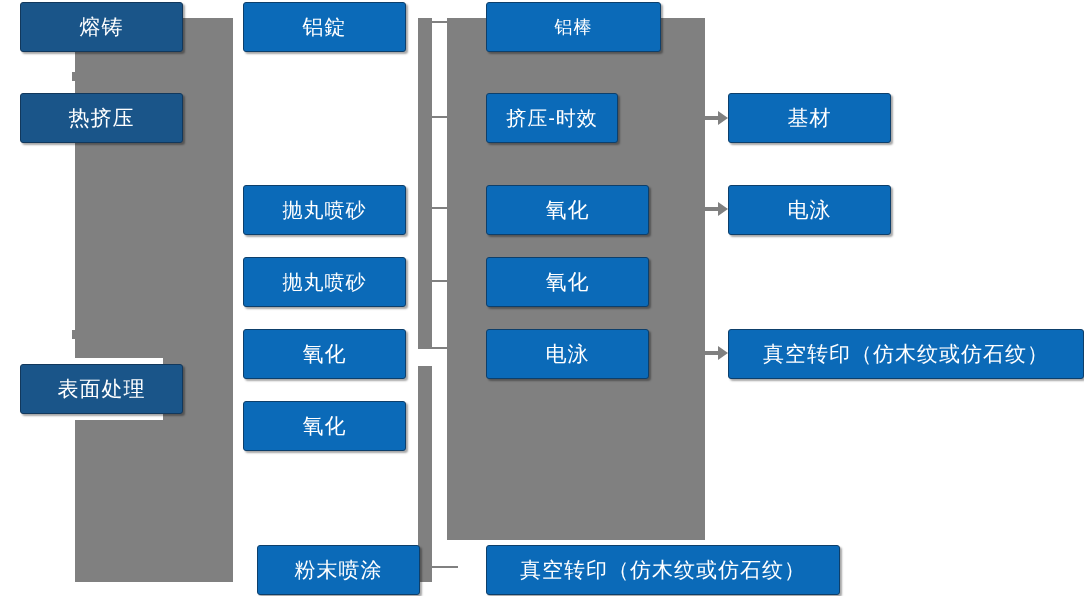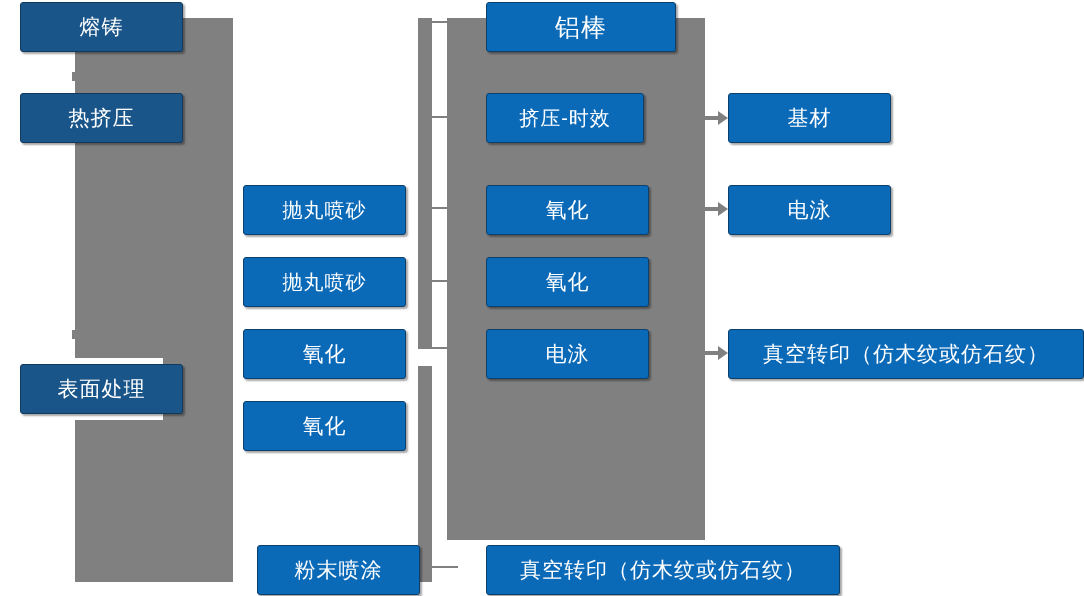--- a/index.html
+++ b/index.html
@@ -128,20 +128,23 @@
   </div>
 
   <div class="box dark" style="left:0px; top:93px; width:163px; height:50px; font-size:21px;text-align:right;">
     <span class="t">热挤压</span>
   </div>
 
   <div class="box dark" style="left:0px; top:364px; width:163px; height:50px; font-size:21px;">
     <span class="t">表面处理</span>
   </div>
 
+  <div class="box mid" style="left:243px; top:2px; width:163px; height:50px; font-size:21px;">
+    <span class="t">铝錠</span>
+  </div>
 
 
   <div class="box mid" style="left:243px; top:185px; width:163px; height:50px; font-size:20px;">
     <span class="t">抛丸喷砂</span>
   </div>
 
   <div class="box mid" style="left:243px; top:257px; width:163px; height:50px; font-size:20px;">
     <span class="t">抛丸喷砂</span>
   </div>
 
@@ -151,25 +154,25 @@
 
   <div class="box mid" style="left:243px; top:401px; width:163px; height:50px; font-size:21px;">
     <span class="t">氧化</span>
   </div>
 
 
   <div class="box mid" style="left:257px; top:545px; width:163px; height:50px; font-size:21px;">
     <span class="t">粉末喷涂</span>
   </div>
 
-  <div class="box mid" style="left:486px; top:2px; width:190px; height:50px; font-size:25px;">
+  <div class="box mid" style="left:486px; top:2px; width:175px; height:50px; font-size:18px;">
     <span class="t">铝棒</span>
   </div>
 
-  <div class="box mid" style="left:486px; top:93px; width:158px; height:50px; font-size:20px;">
+  <div class="box mid" style="left:486px; top:93px; width:132px; height:50px; font-size:20px;">
     <span class="t">挤压-时效</span>
   </div>
 
   <div class="box mid" style="left:486px; top:185px; width:163px; height:50px; font-size:21px;">
     <span class="t">氧化</span>
   </div>
 
   <div class="box mid" style="left:486px; top:257px; width:163px; height:50px; font-size:21px;">
     <span class="t">氧化</span>
   </div>

